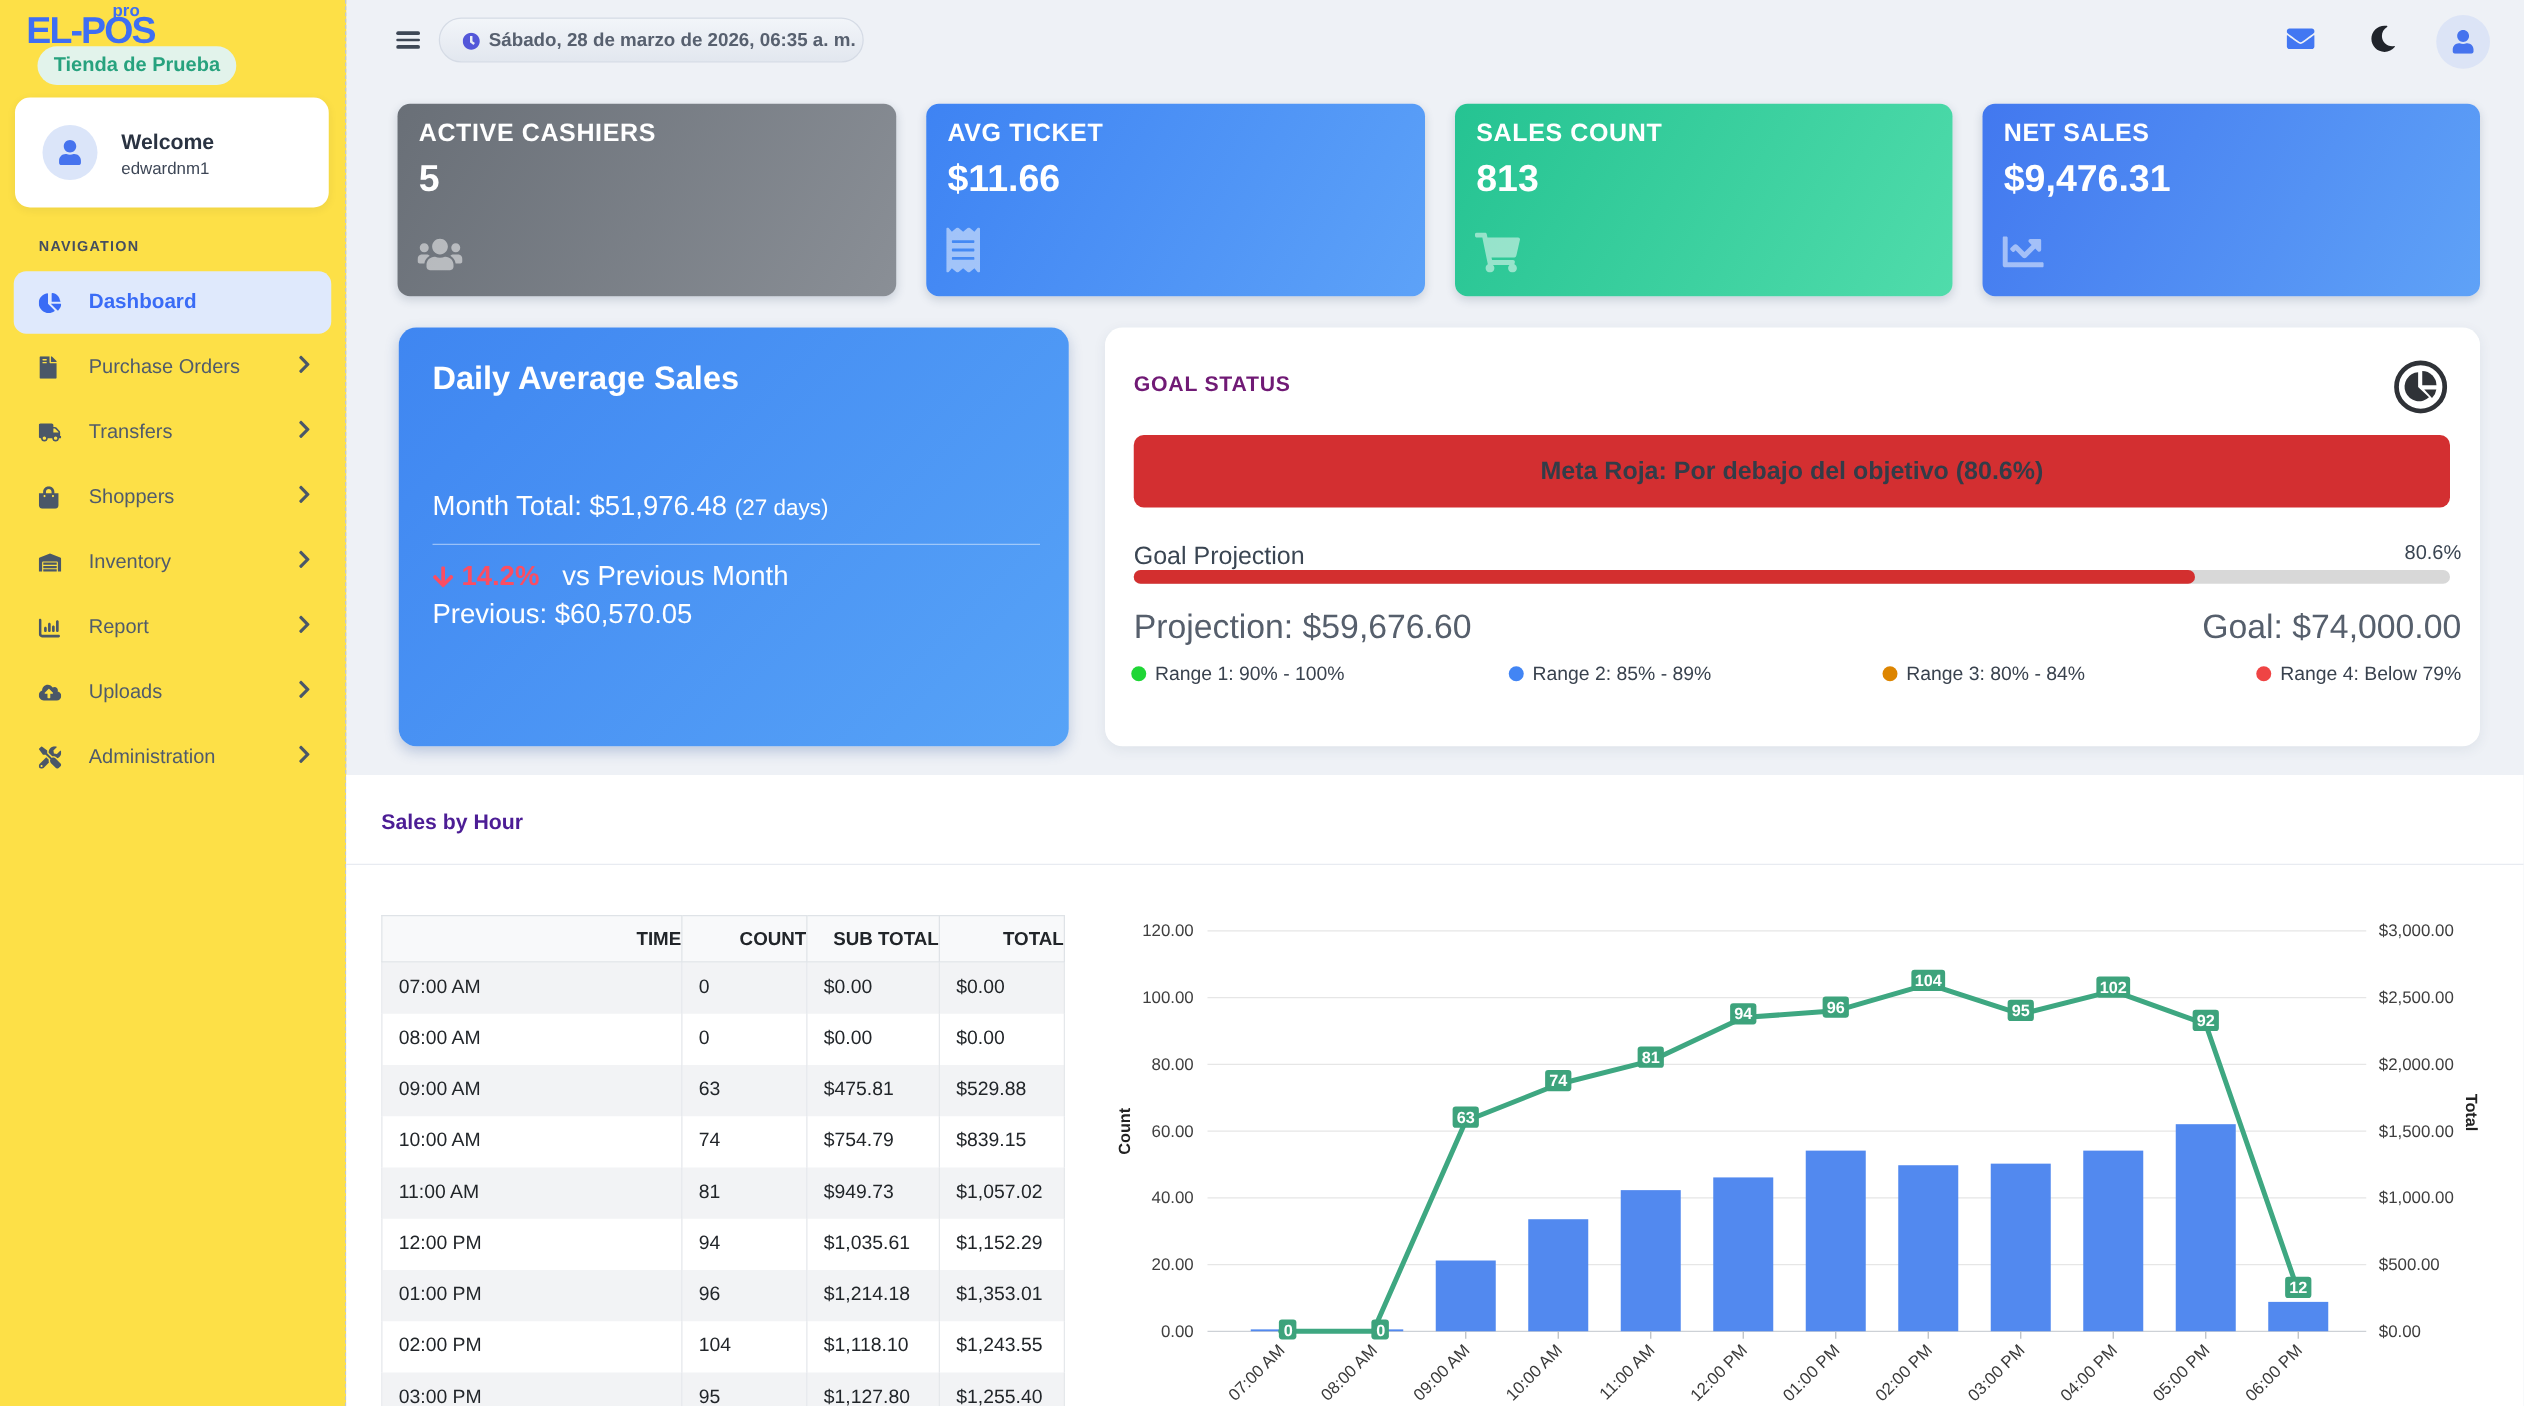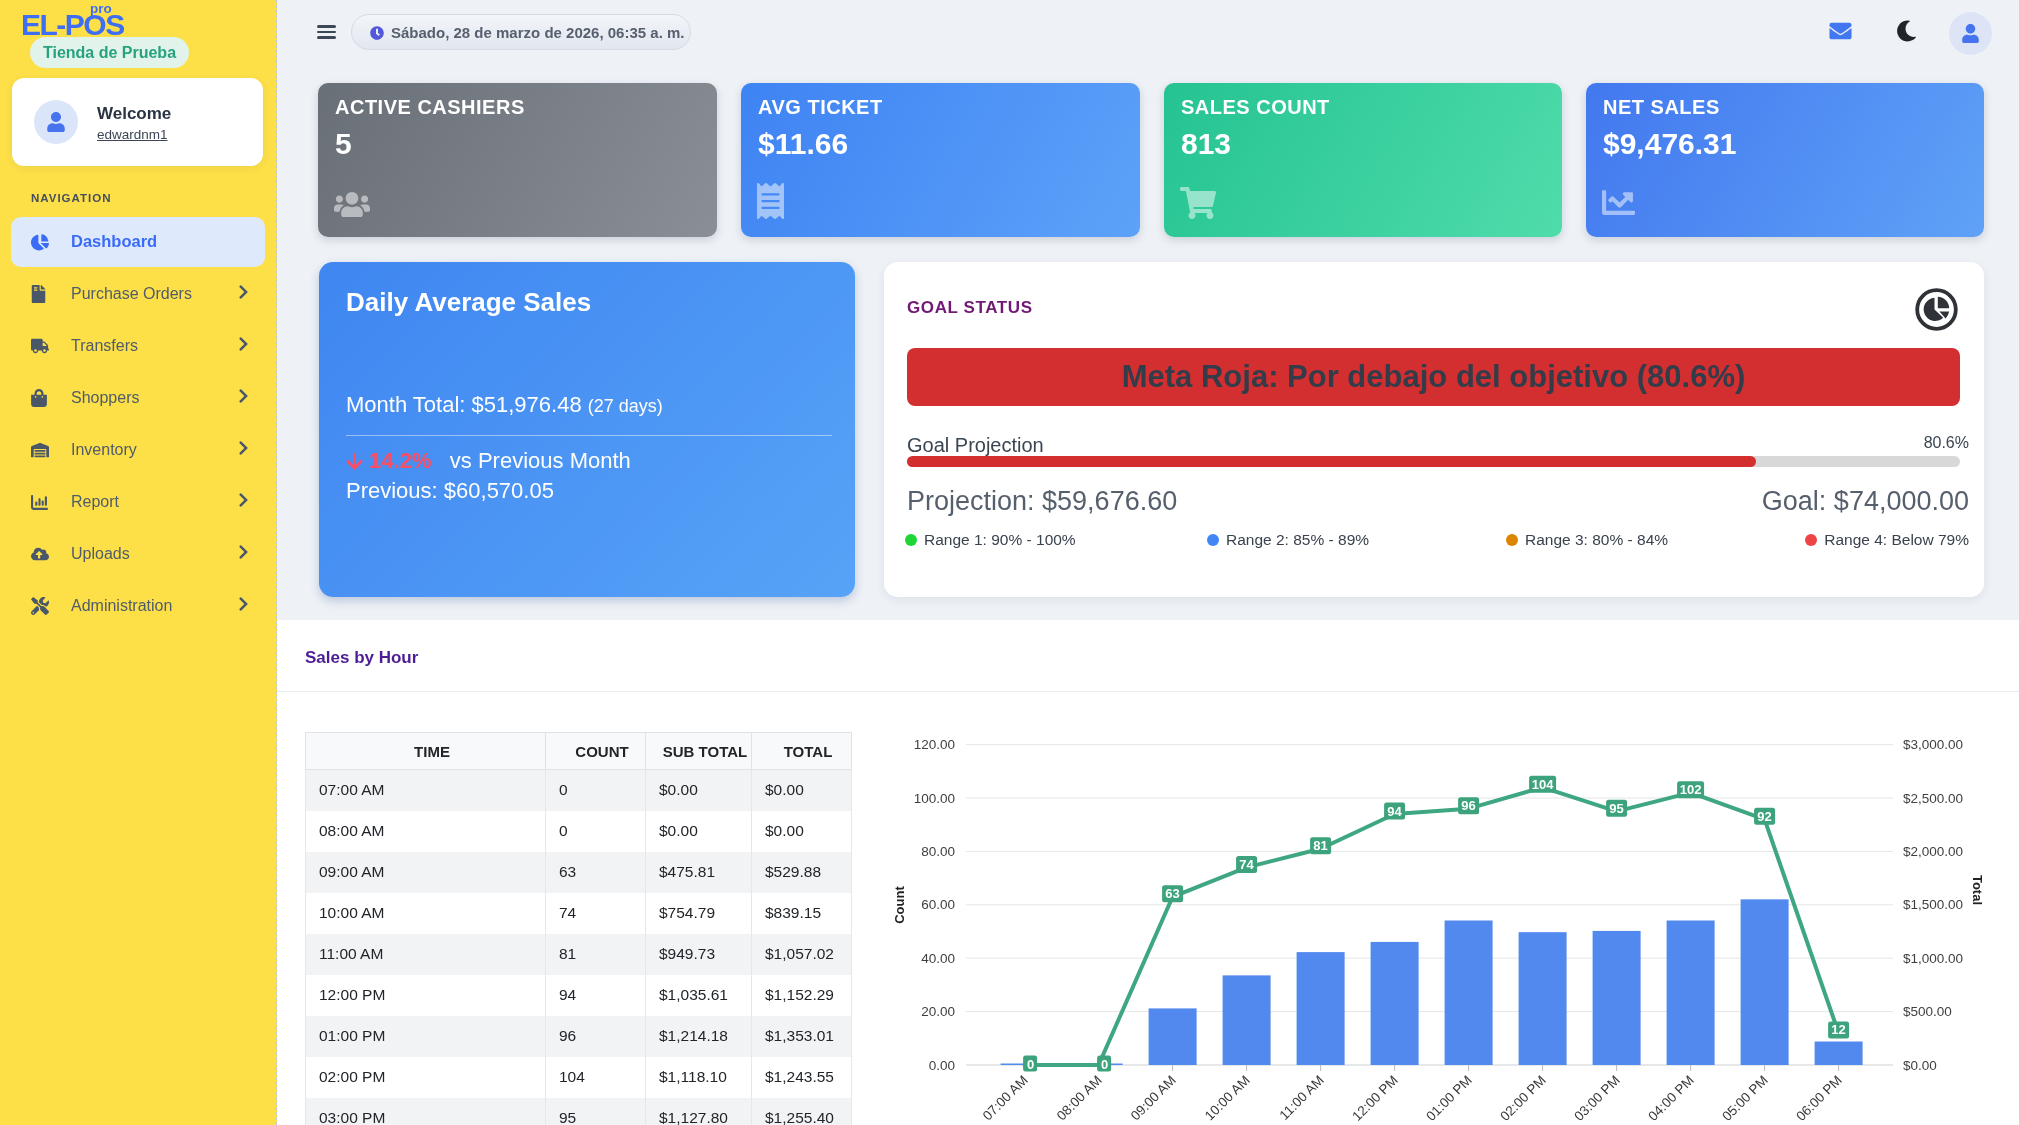--- a/index.html
+++ b/index.html
@@ -8,21 +8,21 @@
 .abs { position:absolute; }
 
 
 #sidebar { position:absolute; left:0; top:0; width:277px; height:1125px; background:#fde047; border-right:1px dashed #bfc8d4; }
 #logo { position:absolute; left:21px; top:8px; font-size:30px; font-weight:bold; color:#3e6ef3; letter-spacing:-1.5px; }
 #logo .pro { position:absolute; left:69px; top:-7px; font-size:13.5px; font-weight:bold; letter-spacing:0; }
 #tienda { position:absolute; left:30px; top:37px; width:159px; height:31px; background:#e2f3eb; border-radius:16px; color:#27a27e; font-size:16px; font-weight:bold; text-align:center; line-height:31px; }
 #welcome { position:absolute; left:12px; top:78px; width:251px; height:88px; background:#fff; border-radius:12px; box-shadow:0 2px 8px rgba(30,40,60,0.07); }
 #welcome .av { position:absolute; left:22px; top:22px; width:44px; height:44px; border-radius:50%; background:#dbe5f9; display:flex; align-items:center; justify-content:center; }
 #welcome .w1 { position:absolute; left:85px; top:26px; font-size:17px; font-weight:bold; color:#2a3342; }
-#welcome .w2 { position:absolute; left:85px; top:49px; font-size:13.5px; color:#3d4656;text-decoration:underline; }
+#welcome .w2 { position:absolute; left:85px; top:49px; font-size:13.5px; color:#3d4656; }
 #navlabel { position:absolute; left:31px; top:192px; font-size:11.5px; font-weight:bold; color:#454e5f; letter-spacing:1px; }
 #dash { position:absolute; left:11px; top:217px; width:254px; height:50px; background:#dfe9fc; border-radius:10px; }
 #dash .txt { position:absolute; left:60px; top:15px; font-size:16.5px; font-weight:bold; color:#3a6cf6; }
 #dash svg { position:absolute; left:20px; top:16px; }
 ul#nav { position:absolute; left:0; top:268px; width:277px; list-style:none; }
 ul#nav li { position:relative; height:52px; }
 ul#nav li .ic { position:absolute; left:31px; top:50%; transform:translateY(-50%); width:18px; height:18px; display:flex; align-items:center; }
 ul#nav li .tx { position:absolute; left:71px; top:50%; transform:translateY(-50%); font-size:16px; color:#505b6b; }
 ul#nav li .ch { position:absolute; right:28px; top:50%; transform:translateY(-50%); }
 
@@ -53,37 +53,37 @@
 #daily .mt small { font-size:18px; }
 #daily .div { position:absolute; left:27px; top:173px; width:486px; height:1px; background:rgba(255,255,255,0.45); }
 #daily .cmp { position:absolute; left:27px; top:186px; font-size:22px; }
 #daily .cmp .red { color:#fb4d63; font-weight:bold; }
 #daily .prev { position:absolute; left:27px; top:216px; font-size:22px; }
 
 
 #goal { position:absolute; left:884px; top:262px; width:1100px; height:335px; background:#fff; border-radius:14px; box-shadow:0 3px 10px rgba(40,60,90,0.08); }
 #goal .h { position:absolute; left:23px; top:36px; font-size:17px; font-weight:bold; color:#701a75; letter-spacing:0.6px; }
 #goal .pie { position:absolute; right:26px; top:26px; }
-#goal .banner { position:absolute; left:23px; top:86px; width:1053px; height:58px; background:#d32f31; border-radius:8px; color:#333c48; font-size:31px; font-weight:bold; text-align:center; line-height:58px; }
+#goal .banner { position:absolute; left:23px; top:86px; width:1053px; height:58px; background:#d32f31; border-radius:8px; color:#333c48; font-size:20px; font-weight:bold; text-align:center; line-height:58px; }
 #goal .gp { position:absolute; left:23px; top:172px; font-size:20px; color:#3a4552; }
 #goal .pct { position:absolute; right:15px; top:172px; font-size:16px; color:#3a4552; }
 #goal .track { position:absolute; left:23px; top:194px; width:1053px; height:11px; border-radius:6px; background:#d8d8d8; }
 #goal .fill { width:80.6%; height:11px; border-radius:6px; background:#d32f2f; }
 #goal .proj { position:absolute; left:23px; top:224px; font-size:27px; color:#565f6c; }
 #goal .goalv { position:absolute; right:15px; top:224px; font-size:27px; color:#565f6c; }
 #goal .leg { position:absolute; top:269px; font-size:15.5px; color:#39424e; }
 #goal .dot { display:inline-block; width:12px; height:12px; border-radius:50%; margin-right:7px; vertical-align:-1px; }
 
 
 #panel { position:absolute; left:277px; top:620px; width:1742px; height:505px; background:#fff; }
 #panel .hdr { position:absolute; left:28px; top:28px; font-size:17px; font-weight:bold; color:#4c1d95; }
 #panel .hdiv { position:absolute; left:0; top:71px; width:1742px; height:1px; background:#e8ebf1; }
 #tablewrap { position:absolute; left:305px; top:732px; }
 table { border-collapse:collapse; font-size:15.5px; color:#212529; }
-th { background:#f8f9fa; font-size:15px; text-align:center; font-weight:bold; height:37px; padding-left:13px; border:1px solid #dfe3e7; }
+th { background:#f8f9fa; font-size:15px; text-align:right; font-weight:bold; height:37px; padding-left:13px; border:1px solid #dfe3e7; }
 td { height:41px; padding-left:13px; border-left:1px solid #e5e8eb; border-right:1px solid #e5e8eb; }
 tr.odd td { background:#f2f3f5; }
 </style>
 </head>
 <body>
 
 <div id="sidebar">
   <div id="logo">EL-POS<span class="pro">pro</span></div>
   <div id="tienda">Tienda de Prueba</div>
   <div id="welcome">

